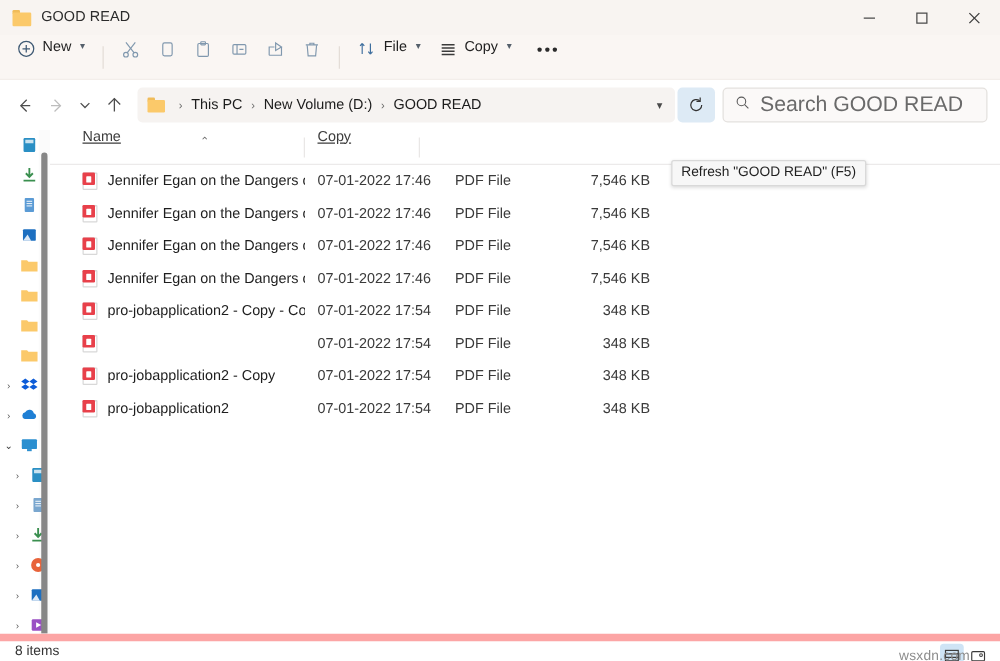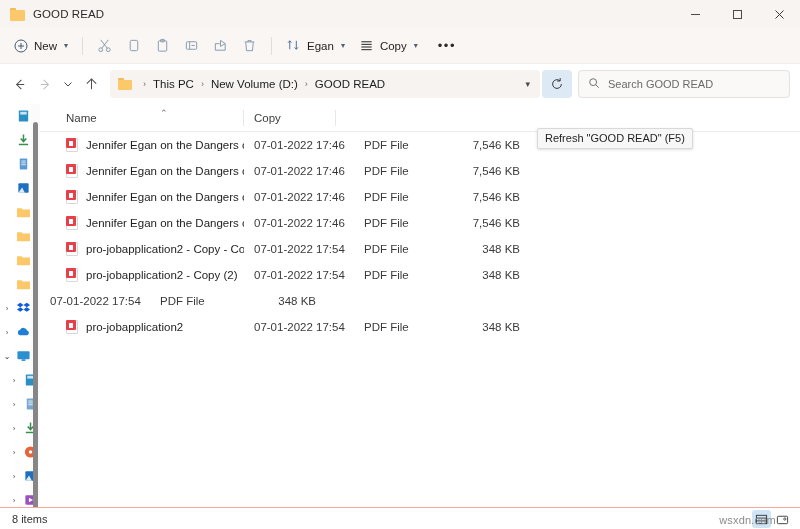--- a/index.html
+++ b/index.html
@@ -46,21 +46,21 @@
 
   
   .cmdbar {
     height: 36px; min-height: 36px;
     background: #faf6f3;
     display: flex; align-items: center;
     padding-left: 8px;
     border-bottom: 1px solid #f3eeea;
   }
   .cmd-item {
-    height: 28px; display: flex; align-items: center;
+    height: 28px; display: flex; align-items: flex-start;
     border-radius: 4px; padding: 0 7px; gap: 6px;
     color: #4a5560; font-size: 11.5px; white-space: nowrap;
   }
   .cmd-item.new { padding-left: 6px; color:#1f1f1f; }
   .cmd-icon { display: flex; align-items: center; justify-content: center; color: #7f95ab; }
   .cmd-icon.dark { color: #3f5a74; }
   .chev { font-size: 8px; color: #55606b; margin-left: 1px; }
   .cmd-sep { width: 1px; height: 18px; background: #e4ddd7; margin: 0 7px; }
   .cmd-label { font-size: 11.5px; color: #1f1f1f; }
   .cmd-dots { letter-spacing: 1.5px; font-size: 13px; color: #2b2b2b; padding: 0 6px; }
@@ -94,21 +94,21 @@
   .refreshbtn {
     width: 30px; height: 28px; margin-left: 2px;
     display: flex; align-items: center; justify-content: center;
     background: #ddeaf5; border-radius: 4px; color: #333;
   }
   .searchbox {
     width: 212px; height: 28px; margin-left: 6px;
     border: 1px solid #e4e1de; border-radius: 4px; background: #fbf9f8;
     display: flex; align-items: center; padding-left: 9px; gap: 8px;
   }
-  .search-ph { font-size: 11px; color: #6a6a6a; }
+  .search-ph { font-size: 17px; color: #6a6a6a; }
 
   
   .tooltip {
     position: absolute; left: 537px; top: 64px;
     background: #f7f7f7; border: 1px solid #d9d9d9;
     border-radius: 2px; padding: 3px 7px 4px 7px;
     font-size: 11px; color: #1f1f1f; white-space: nowrap;
     box-shadow: 0 1px 3px rgba(0,0,0,.13);
     z-index: 40;
   }
@@ -142,21 +142,21 @@
 
   
   .filelist { flex: 1; background: #ffffff; position: relative; }
   .colheader {
     height: 28px; display: flex; align-items: center;
     border-bottom: 1px solid #eceaea;
     position: relative;
   }
   .col {
     font-size: 11.5px; color: #3d3d3d; position: relative; height: 28px;
-    display:flex; align-items:center;
+    display:flex; text-decoration:underline;
   }
   .col .sep {
     position: absolute; right: 0; top: 6px; width: 1px; height: 16px; background: #e9e7e6;
   }
   .col-name  { width: 204px; padding-left: 26px; }
   .col-date  { width: 110px; padding-left: 10px; }
   .col-type  { width: 92px;  padding-left: 10px; }
   .col-size  { width: 80px;  padding-left: 10px; }
   .col-extra { width: 60px; }
   .sortcaret {
@@ -185,21 +185,21 @@
     background: #e8404a; border-radius: 1px;
   }
   .pdf-icon .red::after {
     content: ""; position: absolute; left: 3px; top: 2.5px;
     width: 4px; height: 5px; background: #fff; border-radius: .5px;
   }
 
   
   .statusbar {
     height: 22px; min-height: 22px; background: #ffffff;
-    border-top: 1px solid #fca5a5;
+    border-top: 6px solid #fca5a5;
     display: flex; align-items: center; padding-left: 12px;
     position: relative;
   }
   .status-text { font-size: 11px; color: #333; }
   .viewmodes { position: absolute; right: 8px; top: 2px; display: flex; gap: 2px; }
   .vm { width: 19px; height: 18px; display:flex; align-items:center; justify-content:center; border-radius: 3px; }
   .vm.active { background: #cfe4f5; }
   .watermark {
     position: absolute; right: 24px; top: 6px;
     font-size: 11px; color: #8c8c8c; letter-spacing: .2px;
@@ -313,21 +313,21 @@
 
     <div class="cmd-sep"></div>
 
     <div class="cmd-item">
       <span class="cmd-icon dark">
         <svg width="15" height="15" viewBox="0 0 16 16">
             <path d="M4 3 V12 M4 3 L2.2 5 M4 3 L5.8 5" fill="none" stroke="#3f6f9e" stroke-width="1"></path>
             <path d="M11 12 V3 M11 12 L9.2 10 M11 12 L12.8 10" fill="none" stroke="#3f6f9e" stroke-width="1"></path>
           </svg>
       </span>
-      <span class="cmd-label">Egan</span>
+      <span class="cmd-label">File</span>
       <span class="chev">▾</span>
     </div>
 
     <div class="cmd-item">
       <span class="cmd-icon dark">
         <svg width="15" height="15" viewBox="0 0 16 16">
             <line x1="2.5" y1="4" x2="13.5" y2="4" stroke="#3a3a3a" stroke-width="1.2"></line>
             <line x1="2.5" y1="6.8" x2="13.5" y2="6.8" stroke="#3a3a3a" stroke-width="1.2"></line>
             <line x1="2.5" y1="9.6" x2="13.5" y2="9.6" stroke="#3a3a3a" stroke-width="1.2"></line>
             <line x1="2.5" y1="12.4" x2="13.5" y2="12.4" stroke="#3a3a3a" stroke-width="1.2"></line>
@@ -636,27 +636,33 @@
             <div class="cell cell-date">07-01-2022 17:54</div>
             <div class="cell cell-type">PDF File</div>
             <div class="cell cell-size">348 KB</div>
           </div>
           <div class="row">
             <div class="cell cell-name">
               <span class="pdf-icon">
                 <span class="sheet"></span>
                 <span class="red"></span>
               </span>
-              <span class="fname">pro-jobapplication2 - Copy (2)</span>
             </div>
             <div class="cell cell-date">07-01-2022 17:54</div>
             <div class="cell cell-type">PDF File</div>
             <div class="cell cell-size">348 KB</div>
           </div>
           <div class="row">
+            <div class="cell cell-name">
+              <span class="pdf-icon">
+                <span class="sheet"></span>
+                <span class="red"></span>
+              </span>
+              <span class="fname">pro-jobapplication2 - Copy</span>
+            </div>
             <div class="cell cell-date">07-01-2022 17:54</div>
             <div class="cell cell-type">PDF File</div>
             <div class="cell cell-size">348 KB</div>
           </div>
           <div class="row">
             <div class="cell cell-name">
               <span class="pdf-icon">
                 <span class="sheet"></span>
                 <span class="red"></span>
               </span>

